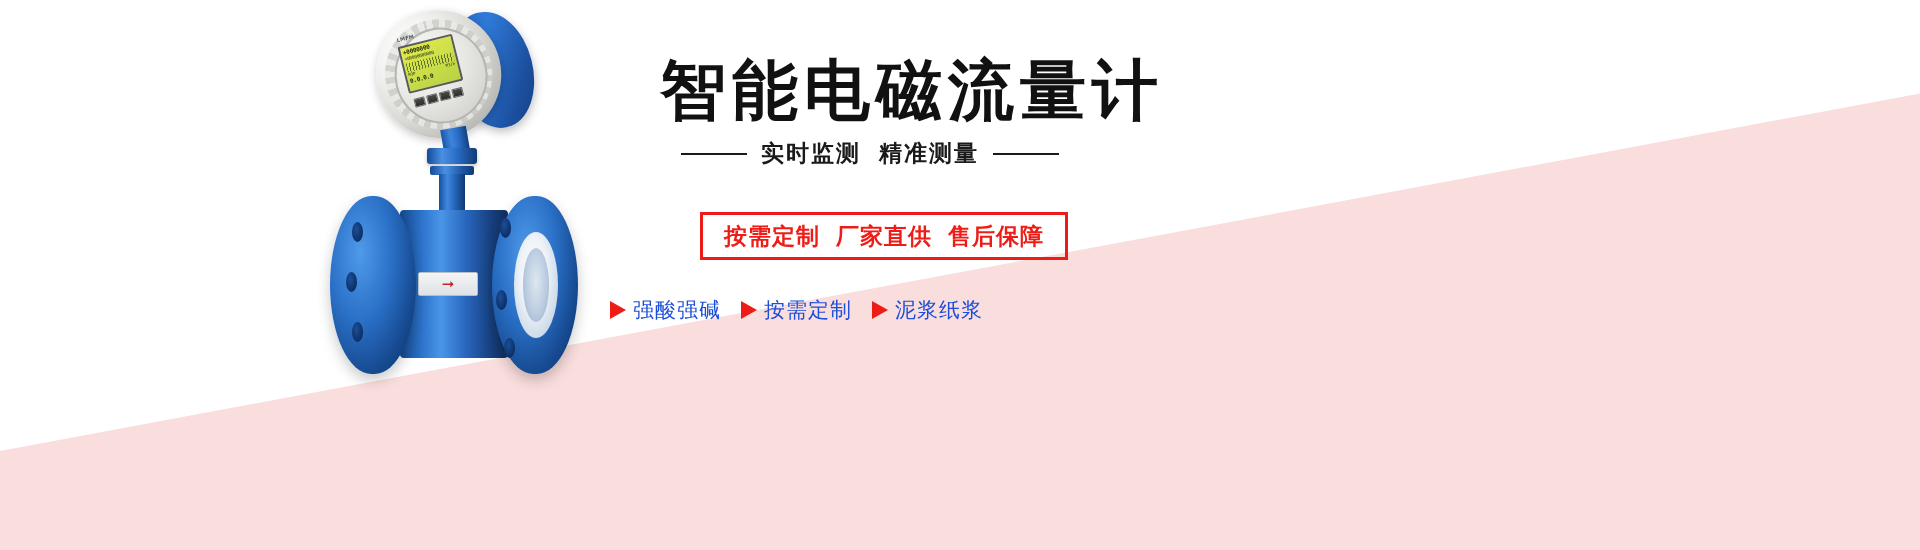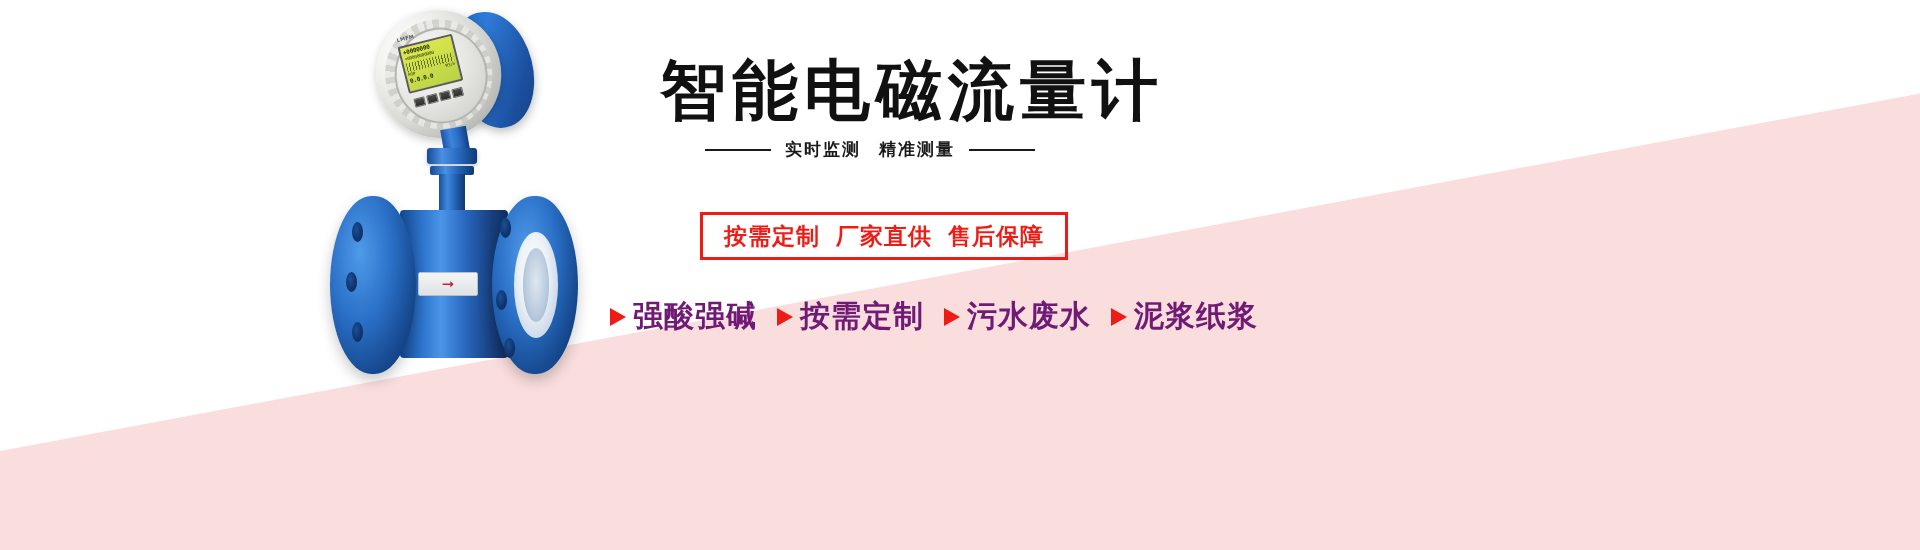--- a/index.html
+++ b/index.html
@@ -307,21 +307,21 @@
     justify-content: center;
     gap: 14px;
   }
   .sub-line {
     display: inline-block;
     width: 66px;
     height: 2px;
     background: #1a1a1a;
   }
   .subtitle-text {
-    font-size: 17px;
+    font-size: 23px;
     font-weight: bold;
     color: #1a1a1a;
     letter-spacing: 2px;
     white-space: nowrap;
   }
   .subtitle-text .gap {
     display: inline-block;
     width: 18px;
   }
 
@@ -366,23 +366,23 @@
   }
   .feat-arrow {
     width: 0;
     height: 0;
     border-top: 9px solid transparent;
     border-bottom: 9px solid transparent;
     border-left: 16px solid #ee1c16;
     display: inline-block;
   }
   .feat-label {
-    font-size: 30px;
-    font-weight: bold;
-    color: #701a75;
+    font-size: 21px;
+    font-weight: normal;
+    color: #1d4ed8;
     letter-spacing: 1px;
   }
 </style>
 </head>
 <body>
 
 <div id="banner">
 
   <div class="bg-layer">
     <div class="bg-pink-band"></div>
@@ -459,22 +459,18 @@
       <div class="feature-item">
         <span class="feat-arrow"></span>
         <span class="feat-label">强酸强碱</span>
       </div>
       <div class="feature-item">
         <span class="feat-arrow"></span>
         <span class="feat-label">按需定制</span>
       </div>
       <div class="feature-item">
         <span class="feat-arrow"></span>
-        <span class="feat-label">污水废水</span>
-      </div>
-      <div class="feature-item">
-        <span class="feat-arrow"></span>
         <span class="feat-label">泥浆纸浆</span>
       </div>
     </div>
 
   </div>
 </div>
 
 </body></html>

